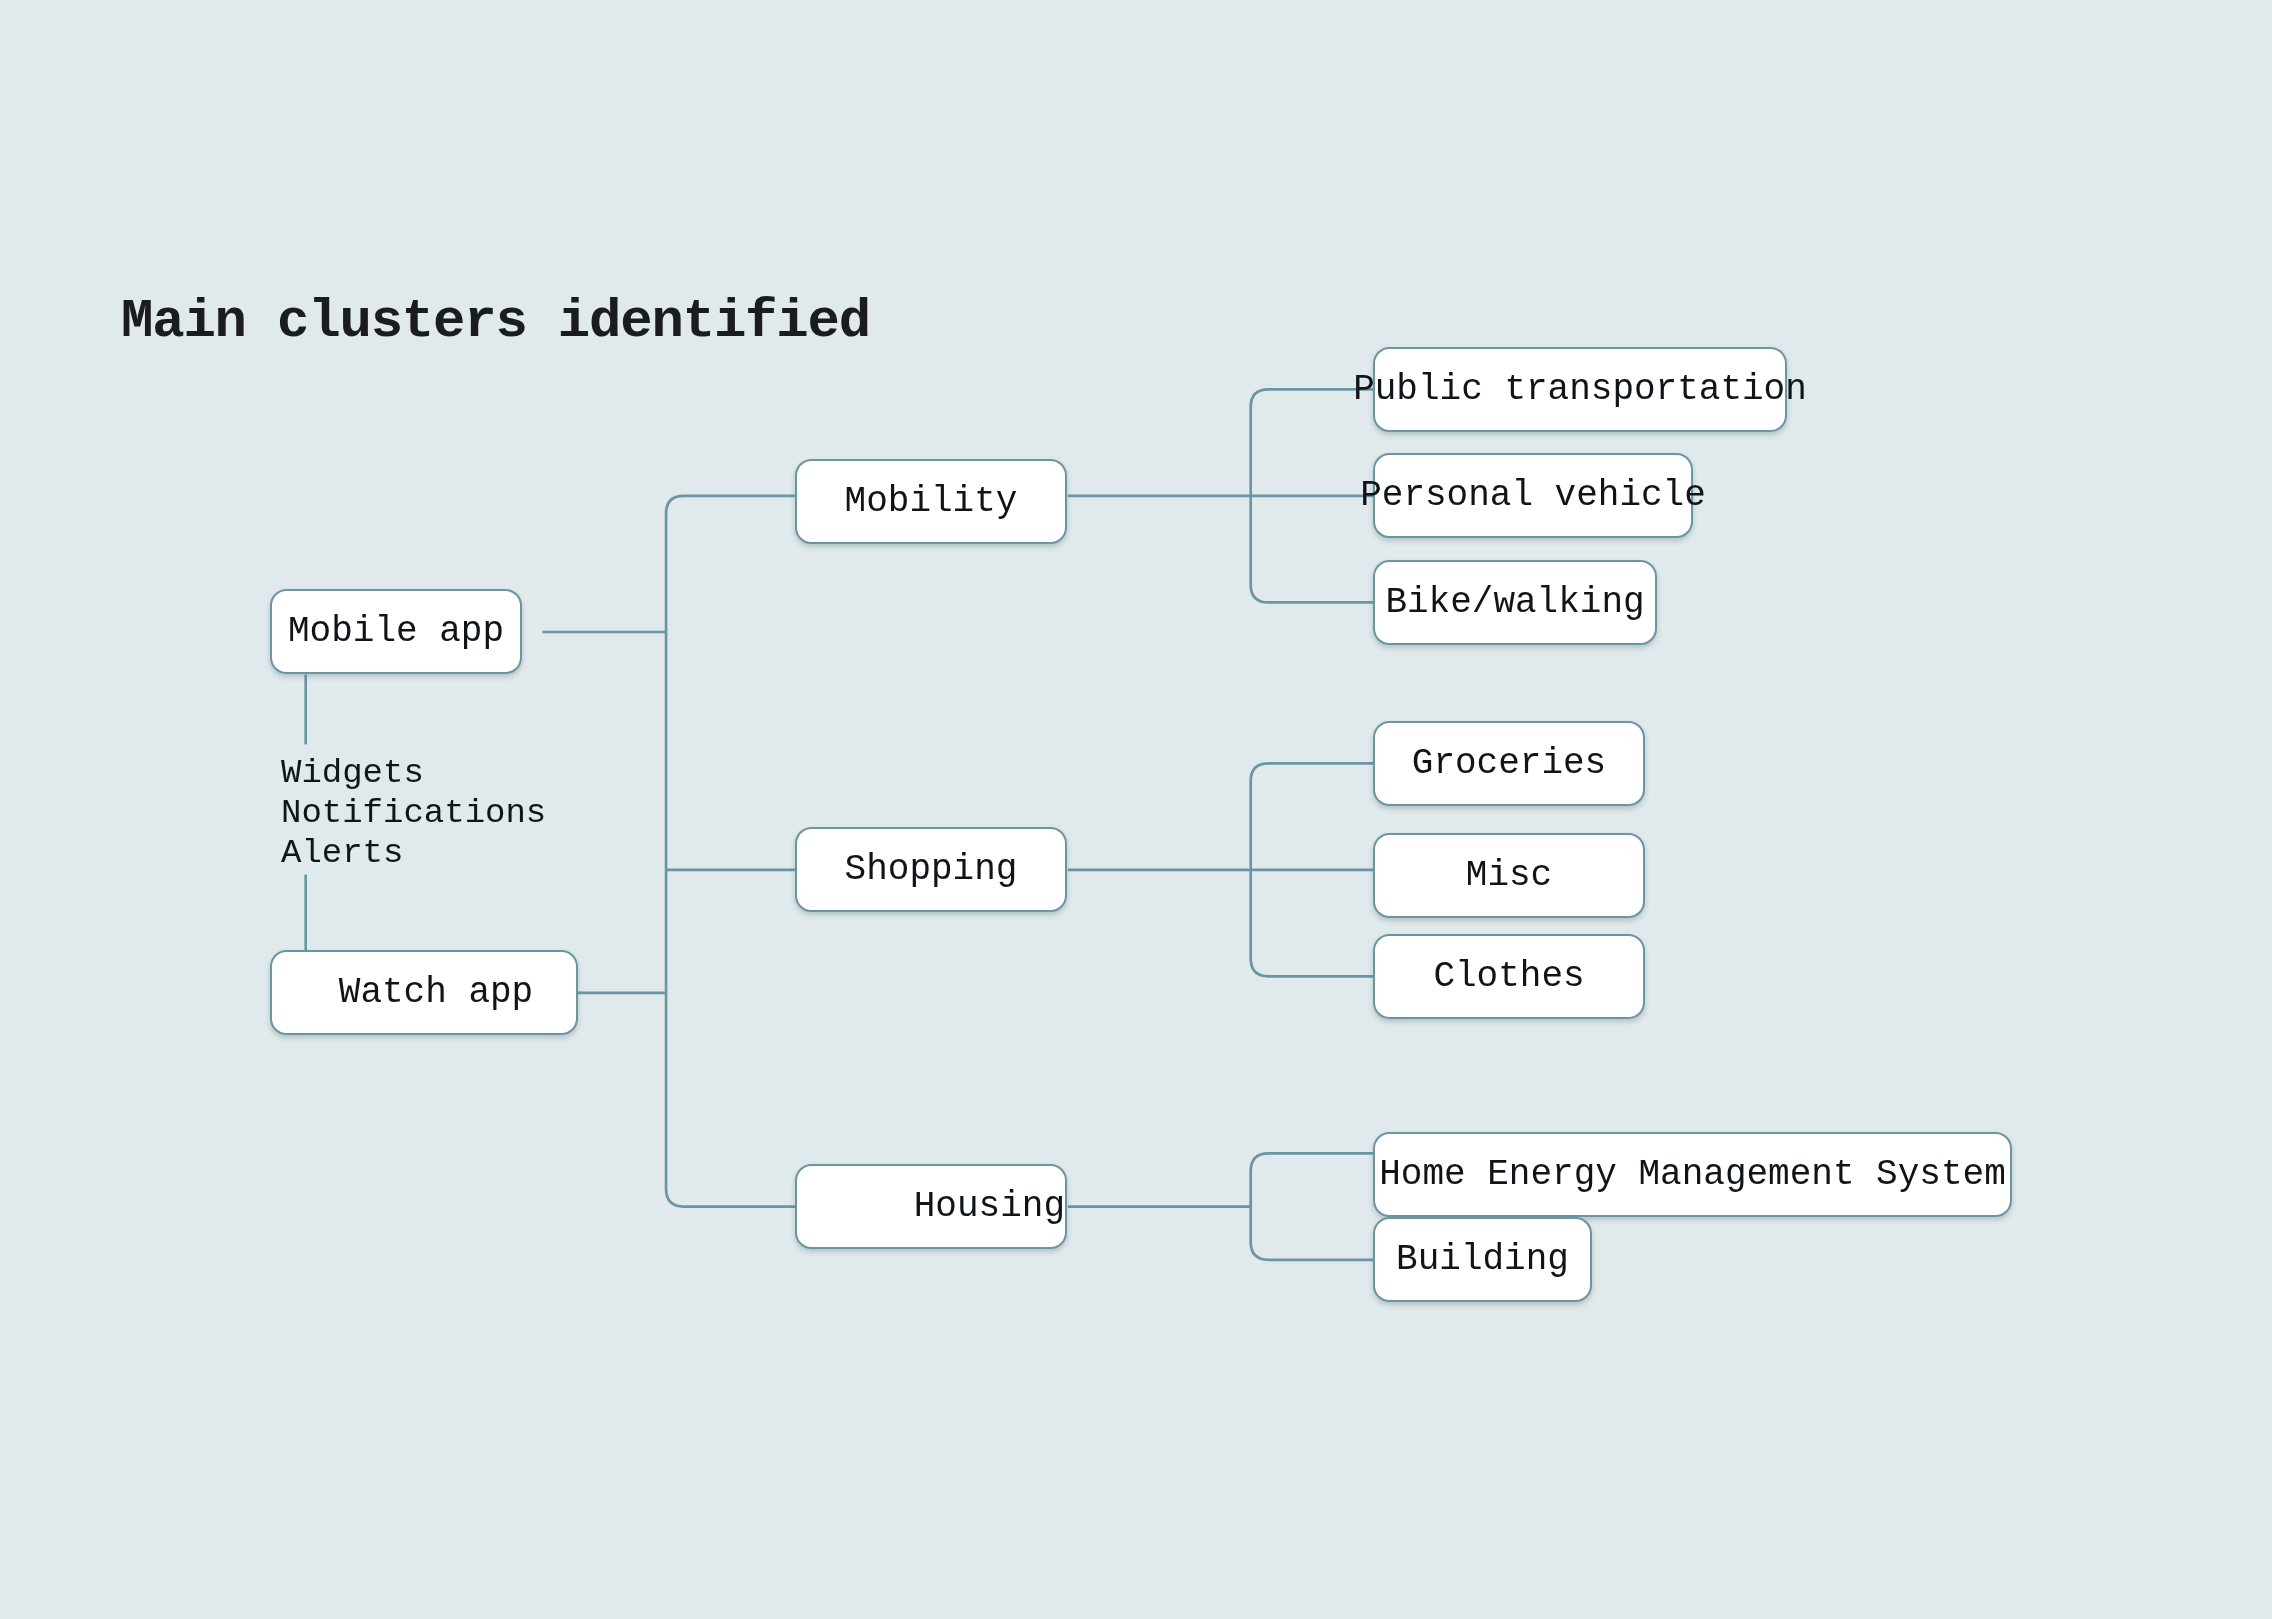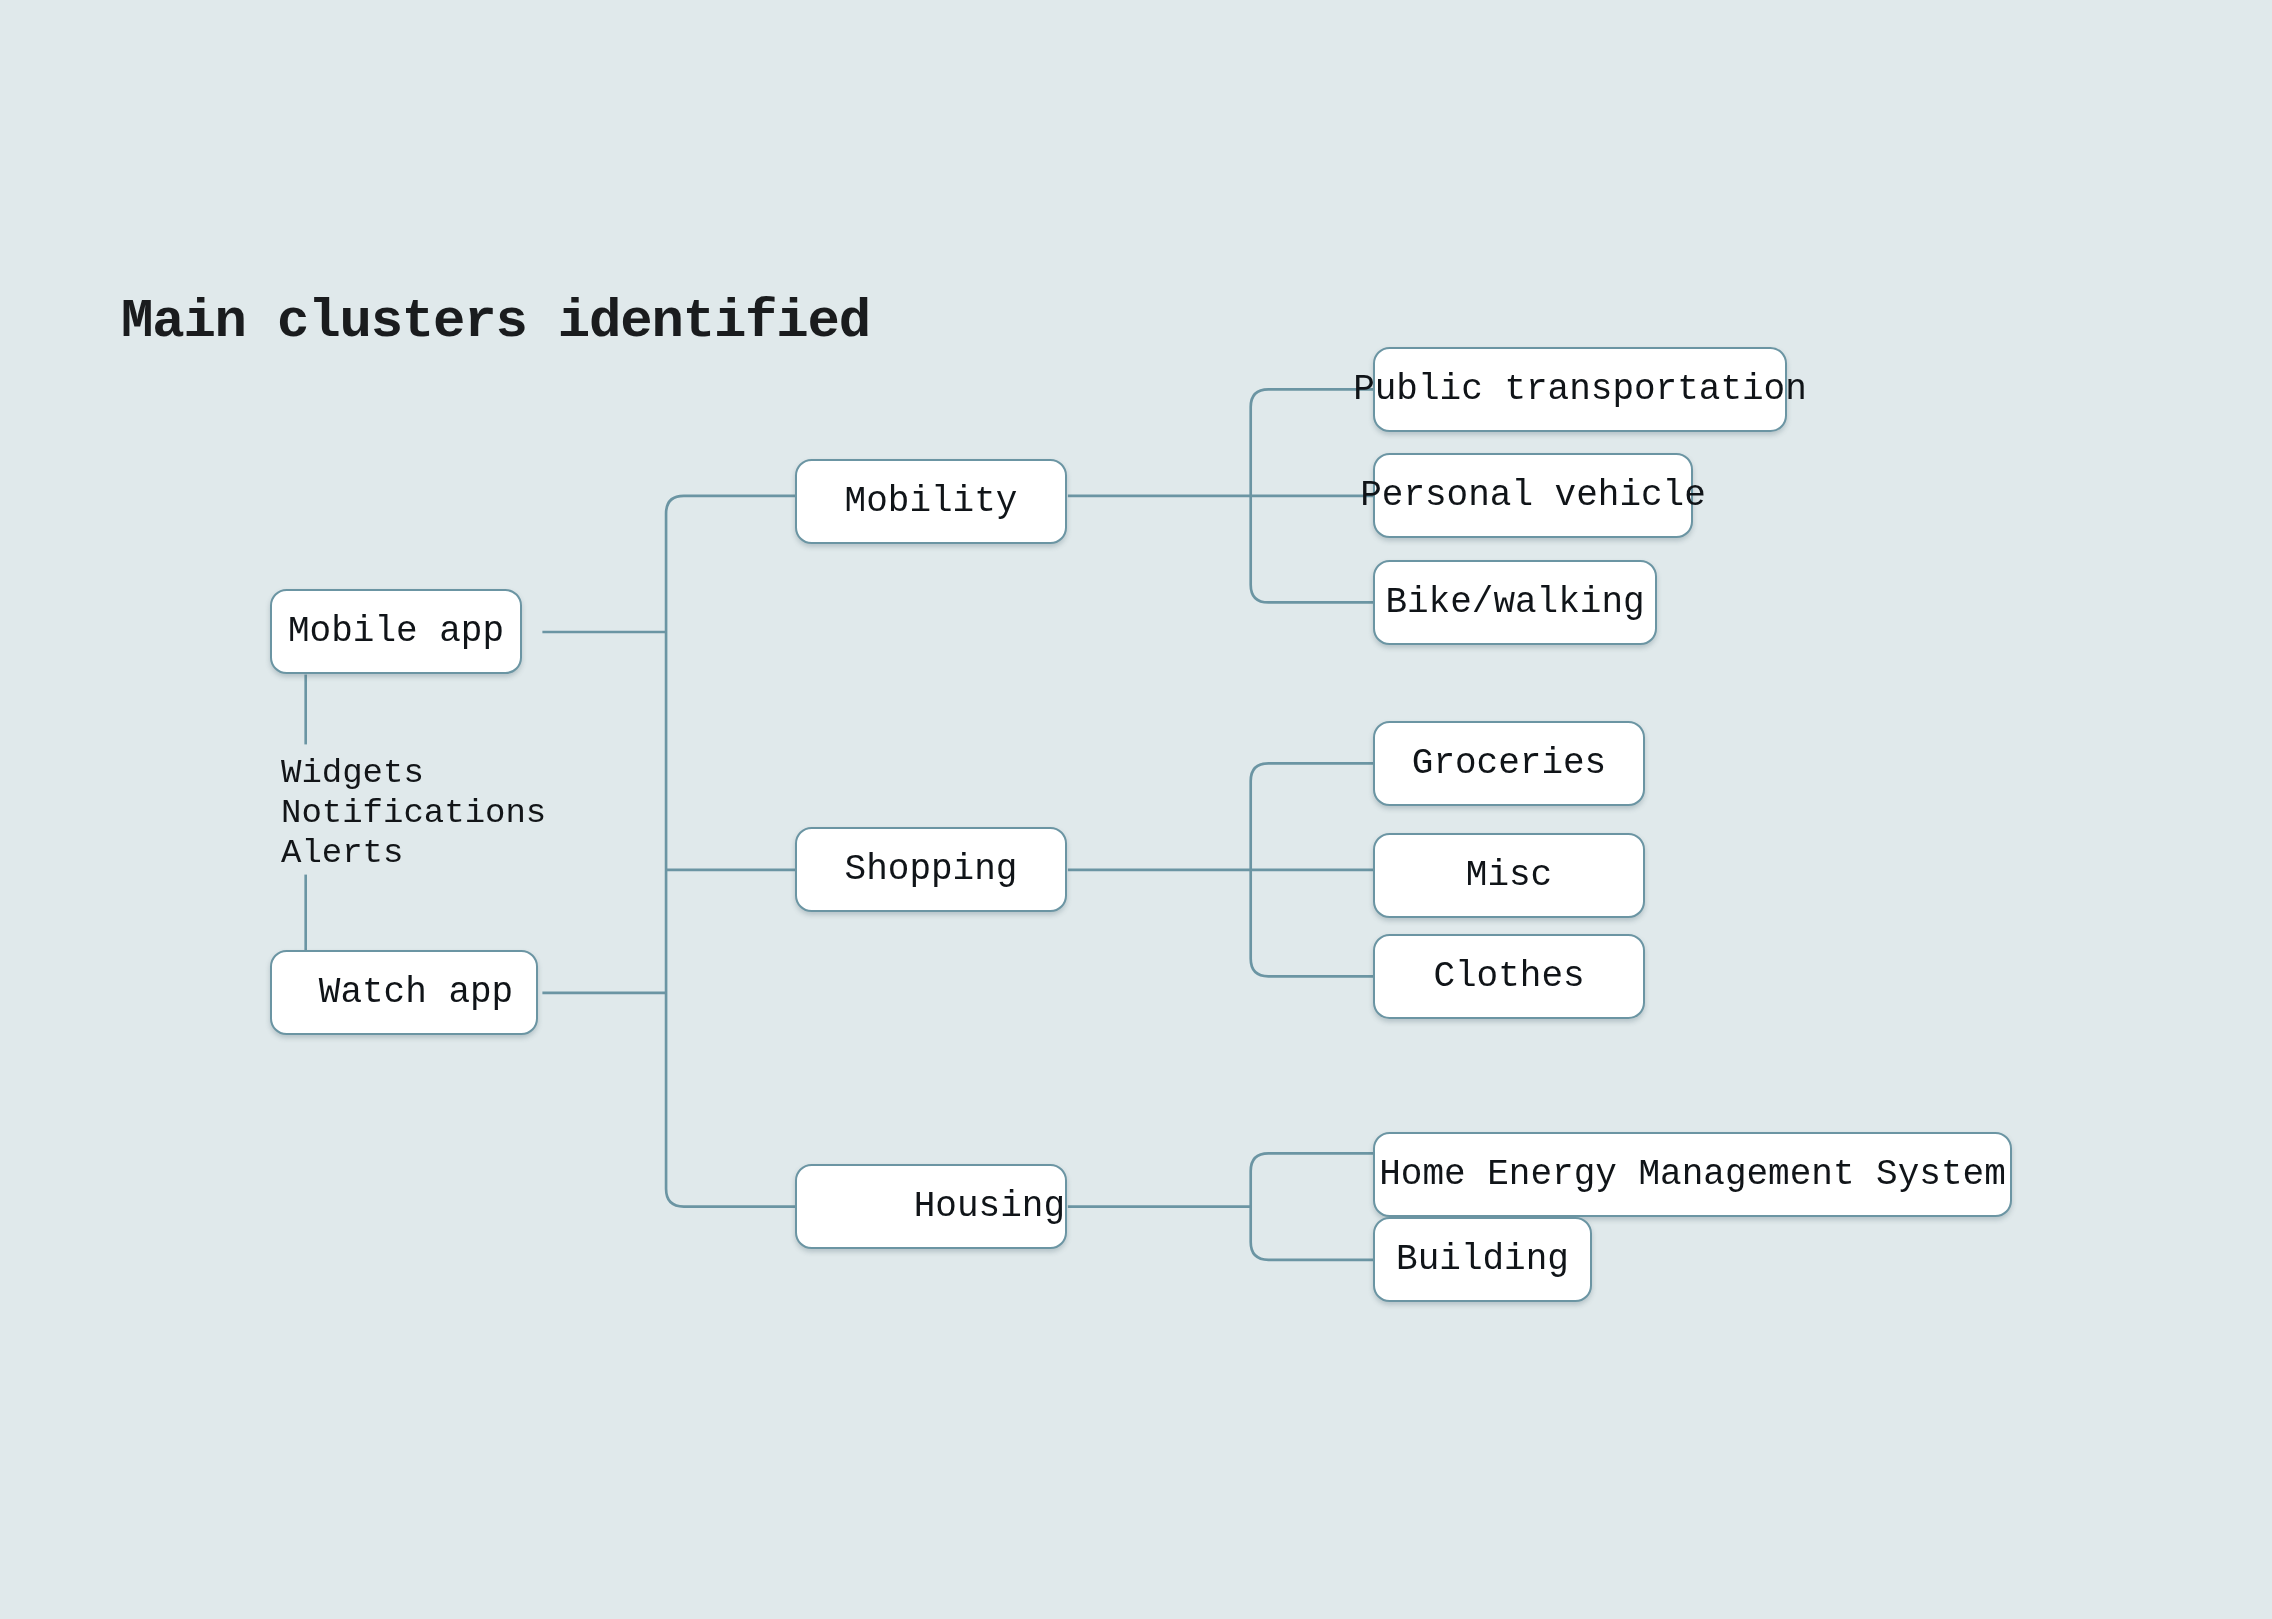--- a/index.html
+++ b/index.html
@@ -58,21 +58,21 @@
   <div class="annotation">
     <div>Widgets</div>
     <div>Notifications</div>
     <div>Alerts</div>
   </div>
 
   <div class="node" style="left:270px; top:589px; width:252px; height:85px;">
     <span>Mobile app</span>
   </div>
 
-  <div class="node" style="left:270px; top:950px; width:268px; height:85px;padding-left:24px;">
+  <div class="node" style="left:270px; top:950px; width:308px; height:85px;padding-left:24px;">
     <span>Watch app</span>
   </div>
 
   <div class="node" style="left:795px; top:453px; width:272px; height:85px;margin-top:6px;">
     <span>Mobility</span>
   </div>
 
   <div class="node" style="left:795px; top:827px; width:272px; height:85px;">
     <span>Shopping</span>
   </div>

